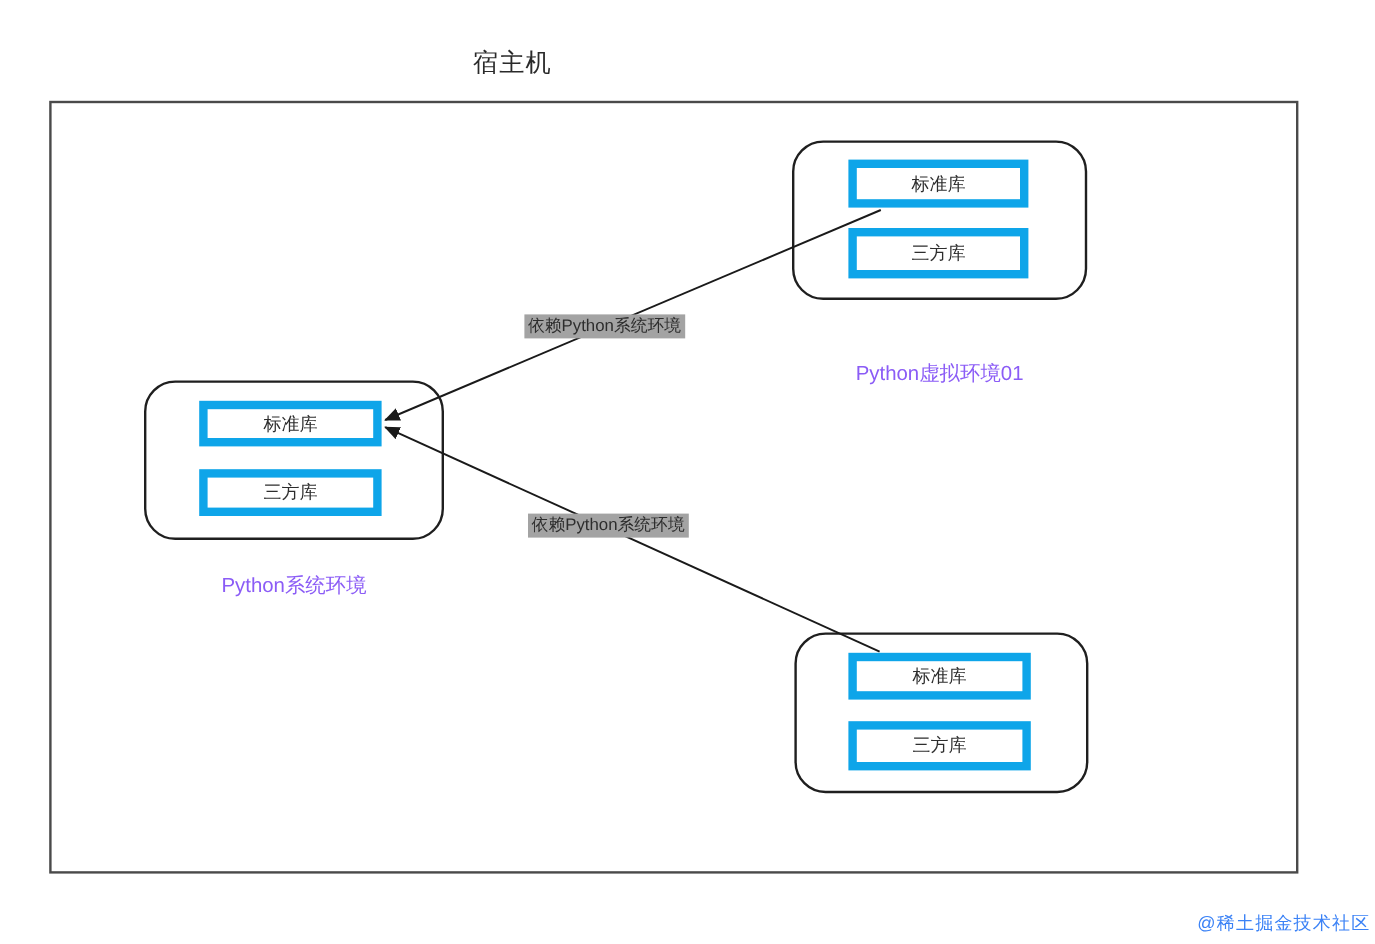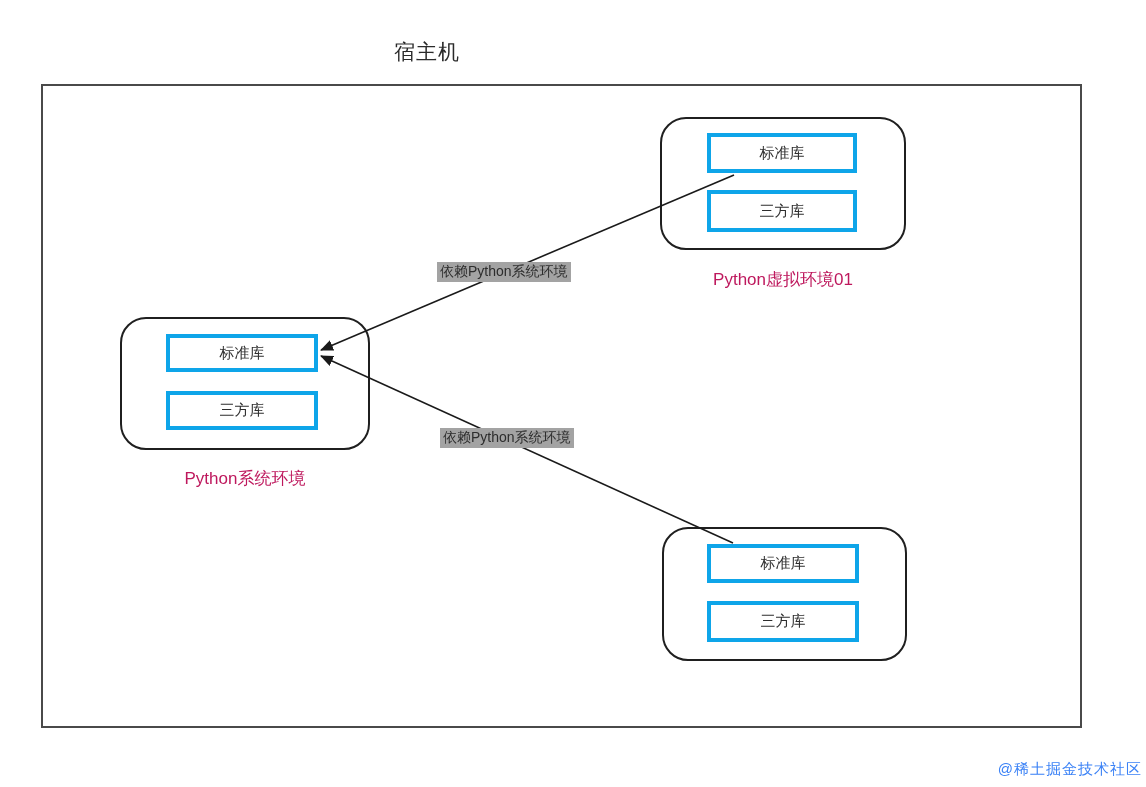--- a/index.html
+++ b/index.html
@@ -31,42 +31,43 @@
   .container-node {
     border: 2px solid #1f1f1f;
     border-radius: 26px;
     background: #ffffff;
     z-index: 2;
   }
   .container-system { left: 120px; top: 317px; width: 250px; height: 133px; }
   .container-venv01 { left: 660px; top: 117px; width: 246px; height: 133px; }
   .container-venv02 { left: 662px; top: 527px; width: 245px; height: 134px; }
   .lib-box {
-    border: 4px solid #0ea5e9;
+    border: 7px solid #0ea5e9;
     background: #ffffff;
     display: flex;
     align-items: center;
     justify-content: center;
     font-size: 15px;
     color: #2d2d2d;
     z-index: 3;
   }
   .sys-std  { left: 166px; top: 334px; width: 152px; height: 38px; }
   .sys-3rd  { left: 166px; top: 391px; width: 152px; height: 39px; }
   .v01-std  { left: 707px; top: 133px; width: 150px; height: 40px; }
   .v01-3rd  { left: 707px; top: 190px; width: 150px; height: 42px; }
   .v02-std  { left: 707px; top: 544px; width: 152px; height: 39px; }
   .v02-3rd  { left: 707px; top: 601px; width: 152px; height: 41px; }
   .node-label {
     text-align: center;
     font-size: 17px;
-    color: #be185d;
+    color: #8b5cf6;
     z-index: 6;
+    margin-top: 32px;
   }
-  .label-system { left: 119px; top: 467px; width: 252px; }
+  .label-system { left: 119px; top: 444px; width: 252px; }
   .label-venv01 { left: 660px; top: 268px; width: 246px; }
   .label-venv02 { left: 662px; top: 677px; width: 245px; }
   .edges-svg {
     left: 0; top: 0; width: 1146px; height: 787px;
     z-index: 4;
     pointer-events: none;
   }
   .edge-label {
     background: #a3a3a3;
     font-size: 14px;

